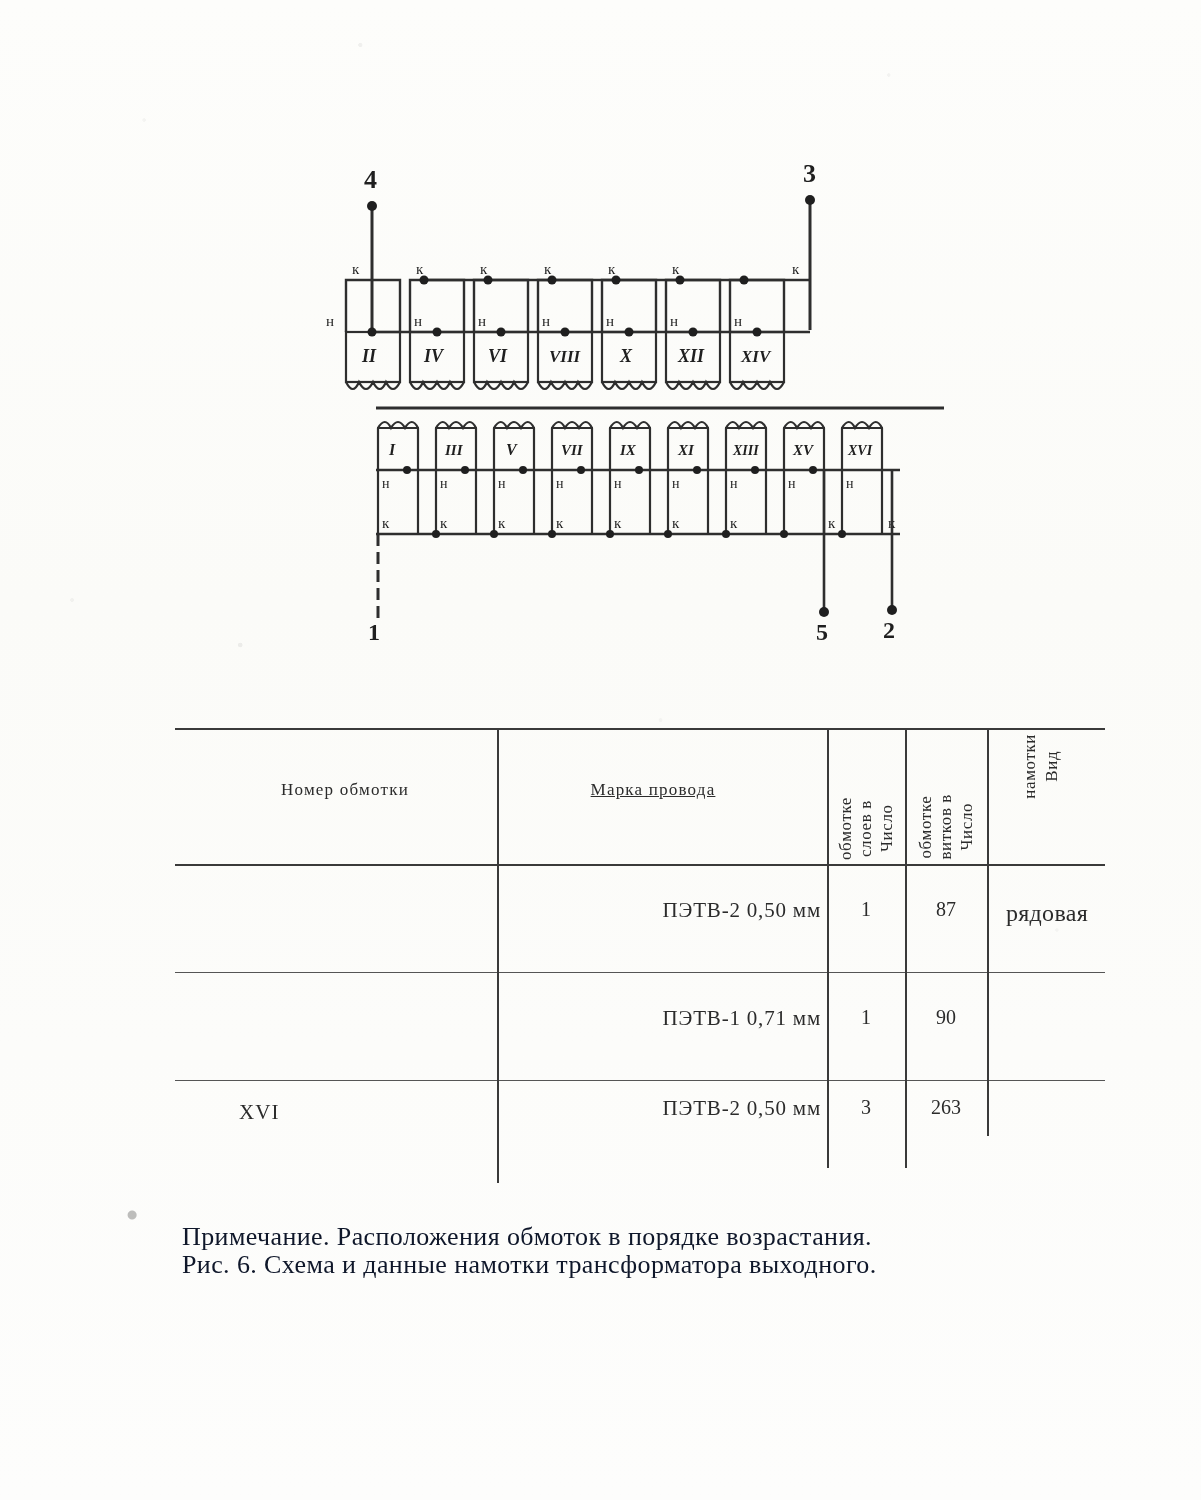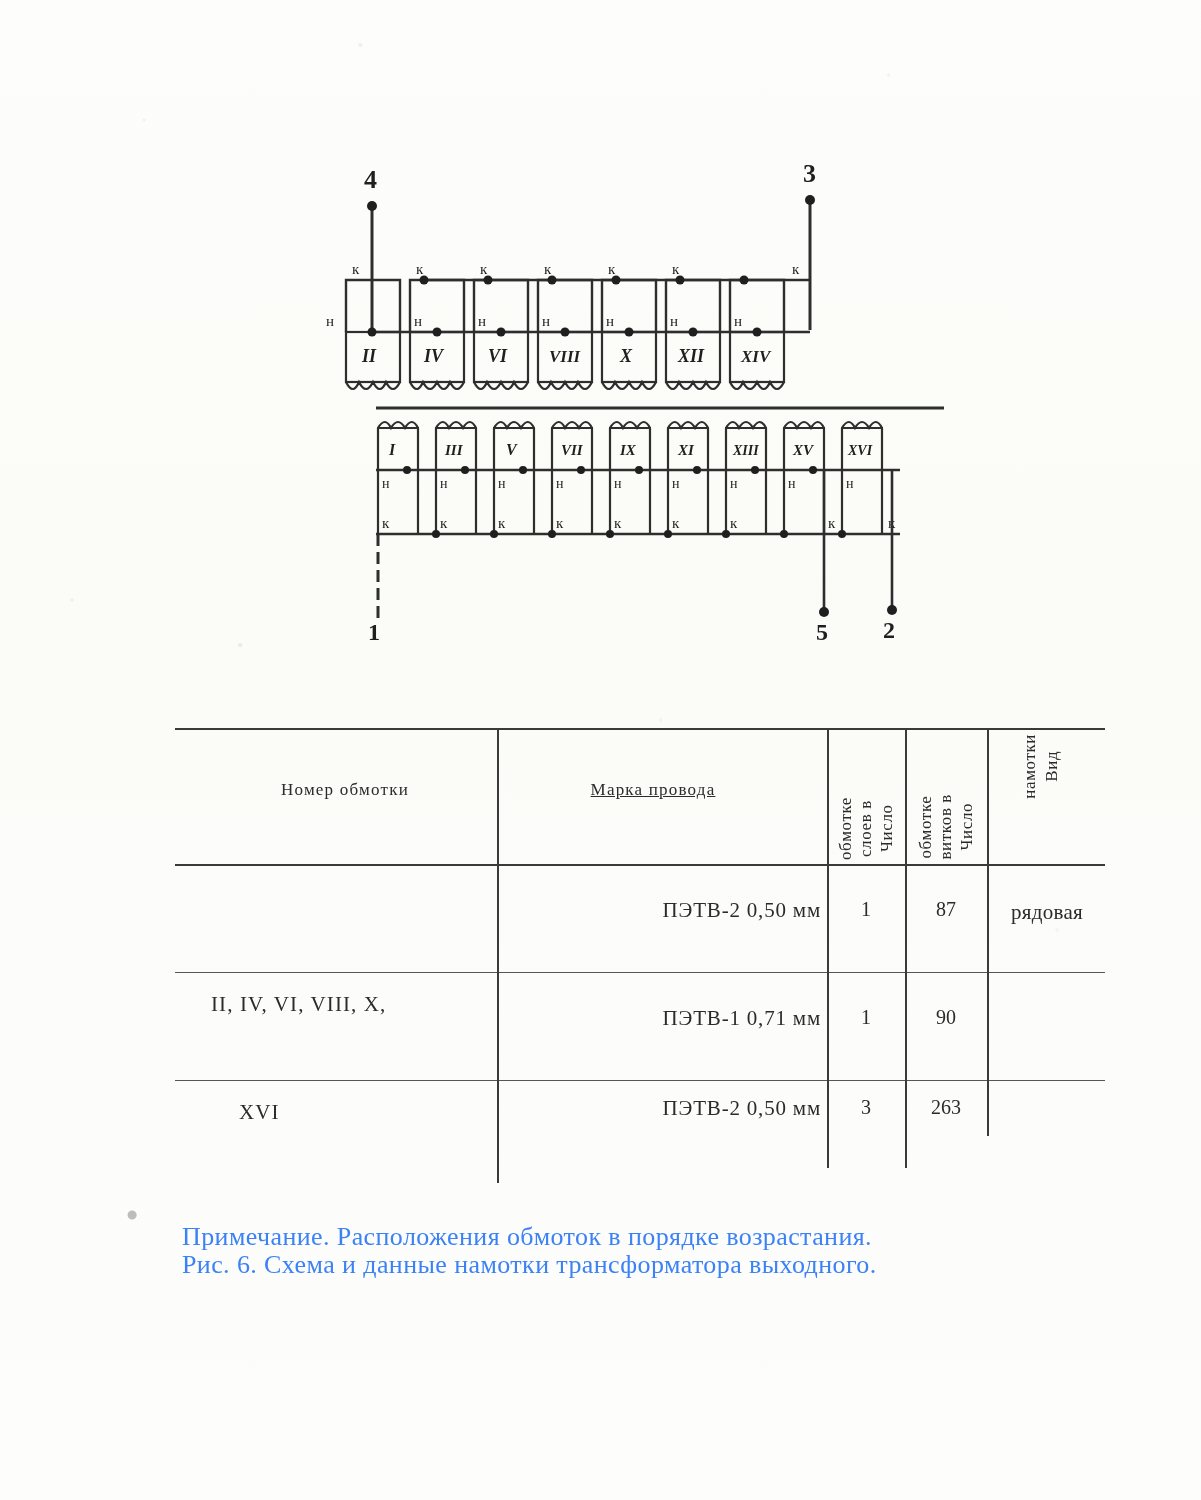--- a/index.html
+++ b/index.html
@@ -90,32 +90,32 @@
   .markcell {
     font-size: 21px;
     text-align: right;
     letter-spacing: 0.8px;
   }
   .numcell {
     font-size: 20px;
     text-align: center;
   }
   .kindcell {
-    font-size: 21px;
+    font-size: 24px;
     text-align: center;
     letter-spacing: 0.3px;
   }
 
   
   .caption {
     position: absolute;
     left: 182px;
     font-size: 26px;
     letter-spacing: 0.4px;
-    color: #3b82f6;
+    color: #0f172a;
     white-space: nowrap;
   }
   #note-line { top: 1222px; }
   #fig-line  { top: 1250px; }
 </style>
 </head>
 <body>
 
 <div class="paper"></div>
 
@@ -370,21 +370,20 @@
   </div>
 
   <div class="cell rowlabel" style="left:36px; top:150px; width:280px;">
   </div>
   <div class="cell markcell" style="left:330px; top:170px; width:316px;">ПЭТВ-2 0,50  мм</div>
   <div class="cell numcell" style="left:656px; top:170px; width:70px;">1</div>
   <div class="cell numcell" style="left:734px; top:170px; width:74px;">87</div>
   <div class="cell kindcell" style="left:816px; top:172px; width:112px;">рядовая</div>
 
   <div class="cell rowlabel" style="left:36px; top:258px; width:290px;">
-    <div>II,  IV,  VI,  VIII, X,</div>
   </div>
   <div class="cell markcell" style="left:330px; top:278px; width:316px;">ПЭТВ-1  0,71   мм</div>
   <div class="cell numcell" style="left:656px; top:278px; width:70px;">1</div>
   <div class="cell numcell" style="left:734px; top:278px; width:74px;">90</div>
 
   <div class="cell rowlabel" style="left:36px; top:366px; width:290px; text-align:left; padding-left:28px;">
     <div>XVI</div>
   </div>
   <div class="cell markcell" style="left:330px; top:368px; width:316px;">ПЭТВ-2  0,50   мм</div>
   <div class="cell numcell" style="left:656px; top:368px; width:70px;">3</div>

